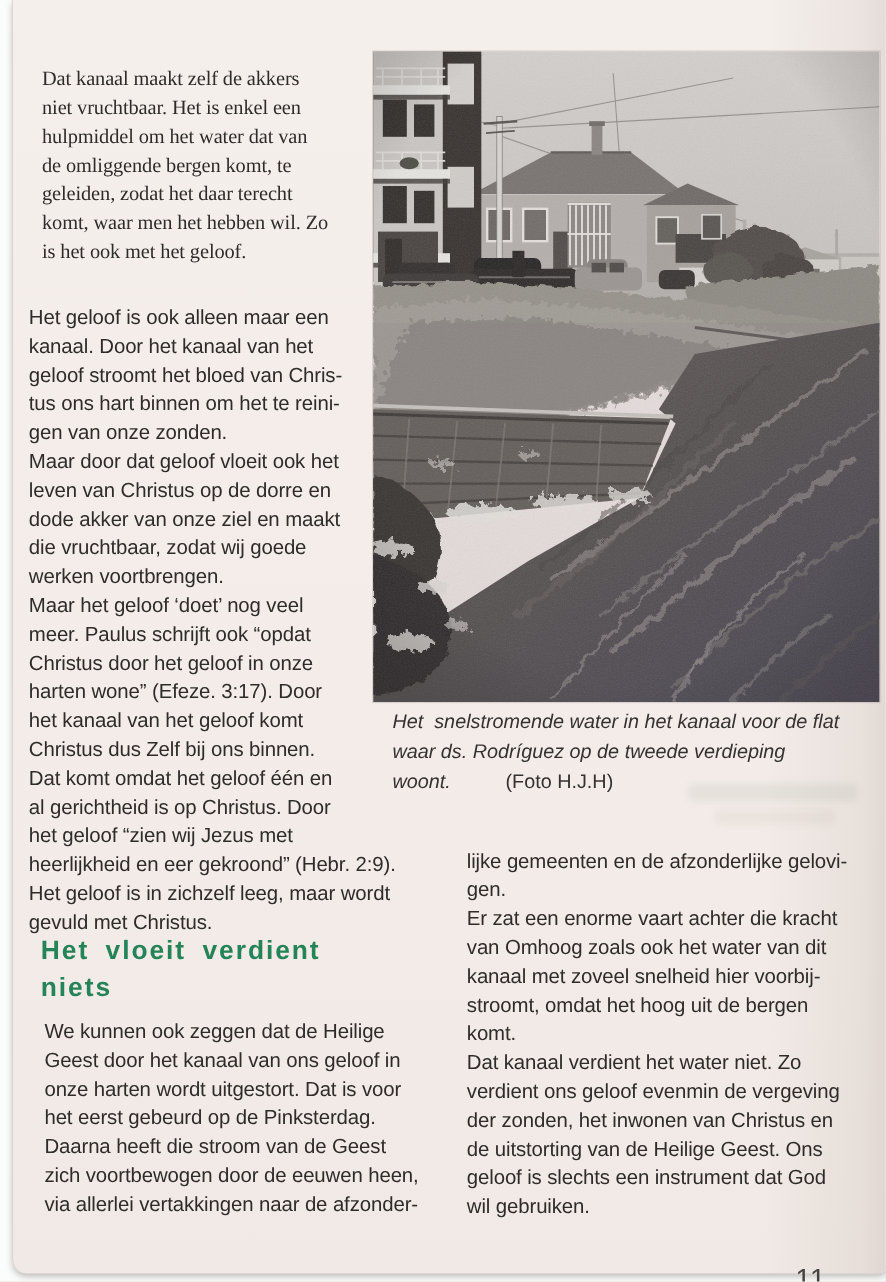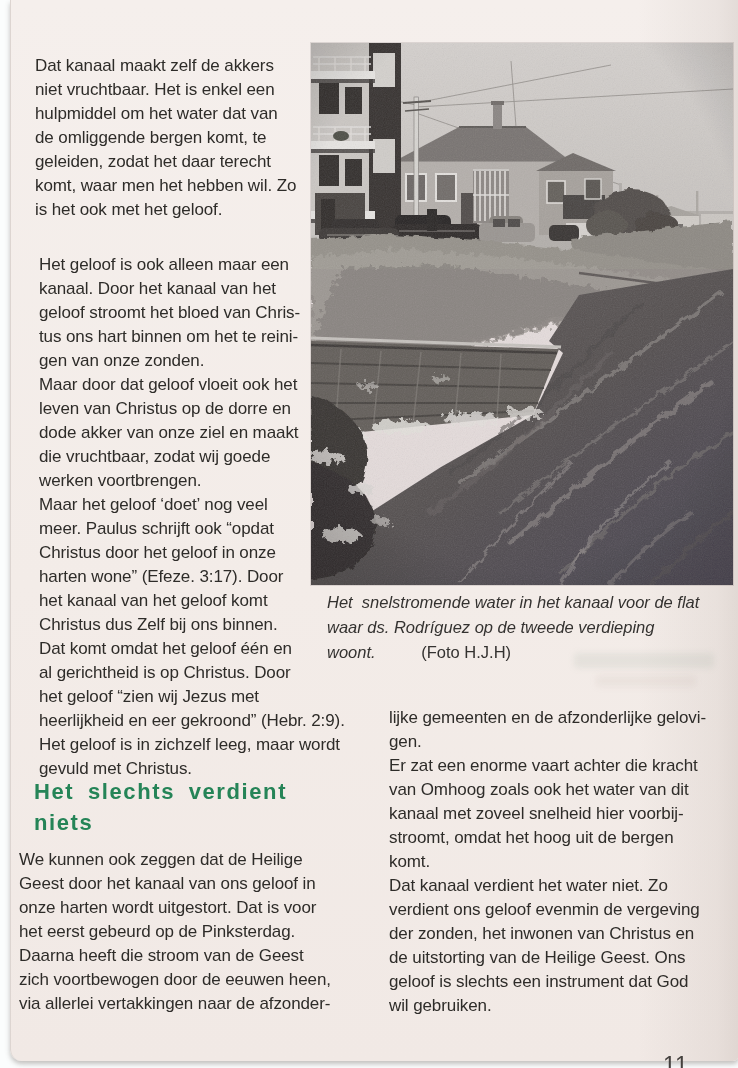--- a/index.html
+++ b/index.html
@@ -16,23 +16,23 @@
     border-left:1px solid #ddd5d1;
     border-radius:0 0 6px 12px;
     box-shadow:0 3px 5px rgba(90,80,75,0.35);
   }
   .body-text{
     position:absolute;
     font-size:17px;line-height:24px;color:#2e2c29;
     letter-spacing:-0.1px;
     white-space:pre-line;
   }
-  .ltop-p1{left:24px;top:37px;width:300px;}
-  .ltop-p2{left:28px;top:236px;width:344px;}
-  .lbottom{left:8px;top:831px;width:348px;}
+  .ltop-p1{left:24px;top:37px;width:300px;font-family:Liberation Serif, serif;}
+  .ltop-p2{left:13px;top:236px;width:344px;}
+  .lbottom{left:26px;top:831px;width:348px;}
   .rcol{left:378px;top:689px;width:356px;}
   .heading{
     position:absolute;left:23px;top:776px;margin:0;
     font-size:22px;line-height:31px;font-weight:bold;
     letter-spacing:1.6px;word-spacing:6px;
     color:#258457;
     white-space:pre-line;
   }
   .photo{
     position:absolute;left:300px;top:43px;width:422px;height:542px;margin:0;
@@ -322,21 +322,21 @@
         <rect x="0" y="0" width="422" height="542" fill="url(#vig)"></rect>
         <rect x="0" y="0" width="422" height="542" fill="#8a7f86" opacity="0.05"></rect>
       </g>
     </svg>
   </figure>
 
   <div class="caption"><span class="cap-i">Het  snelstromende water in het kanaal voor de flat
 waar ds. Rodríguez op de tweede verdieping
 woont.</span><span class="cap-r"> (Foto H.J.H)</span></div>
 
-  <h2 class="heading">Het slechts verdient
+  <h2 class="heading">Het vloeit verdient
 niets</h2>
 
   <p class="body-text lbottom">We kunnen ook zeggen dat de Heilige
 Geest door het kanaal van ons geloof in
 onze harten wordt uitgestort. Dat is voor
 het eerst gebeurd op de Pinksterdag.
 Daarna heeft die stroom van de Geest
 zich voortbewogen door de eeuwen heen,
 via allerlei vertakkingen naar de afzonder-</p>
   <p class="body-text rcol">lijke gemeenten en de afzonderlijke gelovi-

